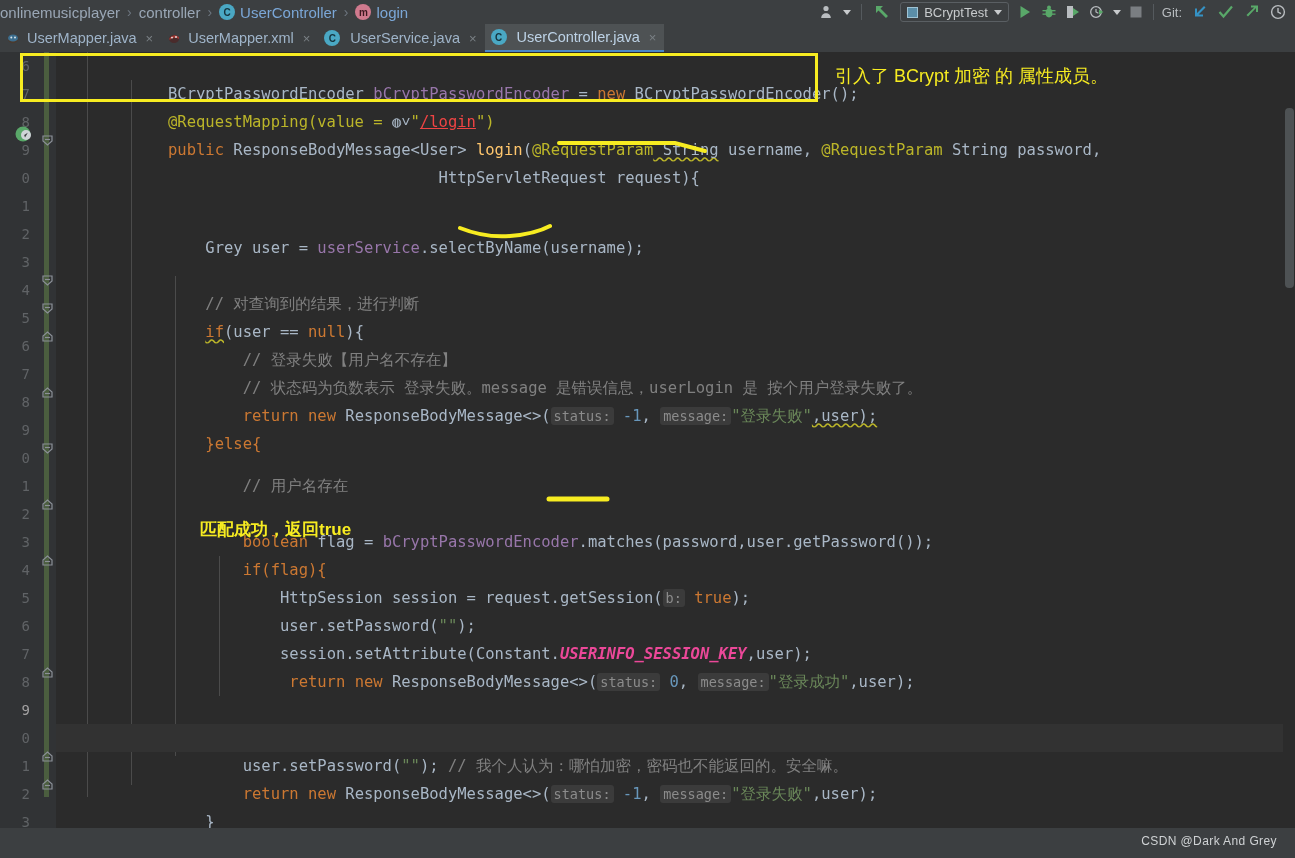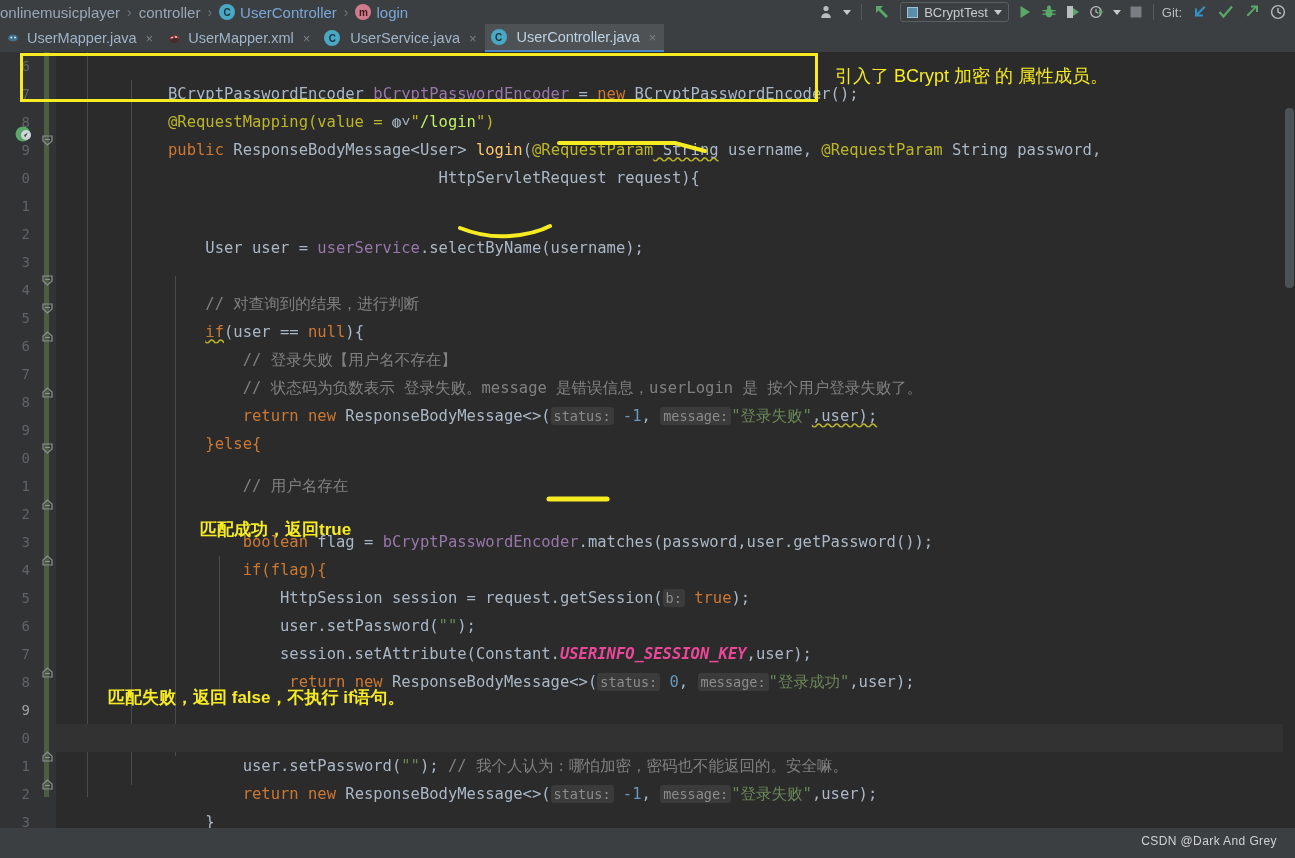--- a/index.html
+++ b/index.html
@@ -98,21 +98,21 @@
   .txt  { color: #a9b7c6; }          
   .fld  { color: #9876aa; }          
   .mth  { color: #ffc66d; }          
   .ann  { color: #bbb529; }          
   .str  { color: #6a8759; }          
   .num  { color: #6897bb; }          
   .cmt  { color: #808080; }          
   .stc  { color: #ec4899; font-style: italic; font-weight: bold; }  
   .hint { color: #8c8c8c; background: #3b3b3b; border-radius: 3px; padding: 1px 3px; font-size: 13.5px; }
   .squig { text-decoration: underline wavy #bbb529; text-decoration-skip-ink: none; }
-  .weblink { color: #bef264; }
+  .weblink { color: #ef4444; text-decoration: underline; }
 
   .indent-guide { position: absolute; top: 0; width: 1px; background: #4b4b4b; }
 
   
   .yellow-box {
     position: absolute; border: 3px solid #f7ec21; background: transparent;
     pointer-events: none;
   }
   .note {
     position: absolute; color: #f7ec21;
@@ -400,21 +400,21 @@
 
       <div class="line" style="top:84px;position:absolute;">
         <span class="txt">                                 </span><span class="txt">HttpServletRequest request</span><span class="txt">){</span>
       </div>
 
       <div class="line" style="top:126px;position:absolute;">
         <span class="txt">        </span>
       </div>
 
       <div class="line" style="top:154px;position:absolute;">
-        <span class="txt">        </span><span class="txt">User user = </span><span class="fld">userService</span><span class="txt">.selectByName(</span><span class="txt">username</span><span class="txt">);</span>
+        <span class="txt">        </span><span class="txt">Grey user = </span><span class="fld">userService</span><span class="txt">.selectByName(</span><span class="txt">username</span><span class="txt">);</span>
       </div>
 
       <div class="line" style="top:210px;position:absolute;">
         <span class="txt">        </span><span class="cmt">// 对查询到的结果，进行判断</span>
       </div>
 
       <div class="line" style="top:238px;position:absolute;">
         <span class="txt">        </span><span class="kw squig">if</span><span class="txt">(user == </span><span class="kw">null</span><span class="txt">){</span>
       </div>
 
@@ -501,21 +501,20 @@
       <path d="M5 6 Q30 16 55 14 Q80 12 95 4" stroke="#f7ec21" stroke-width="4" fill="none" stroke-linecap="round"></path>
     </svg>
 
 
     <svg class="hl-underline" style="left:545px; top:440px;" width="80" height="14">
       <path d="M4 7 L62 7" stroke="#f7ec21" stroke-width="5" fill="none" stroke-linecap="round"></path>
     </svg>
 
     <div class="note" style="left:200px; top:466px; font-size:17px; font-weight:700;">匹配成功，返回true</div>
 
-    <div class="note" style="left:108px; top:634px; font-size:17px; font-weight:700;">匹配失败，返回 false，不执行 if语句。</div>
 
     <div class="scroll-right">
       <div class="scroll-thumb"></div>
     </div>
   </div>
 
   <div class="bottombar"></div>
   <div class="watermark">CSDN @Dark And Grey</div>
 
 </div>

